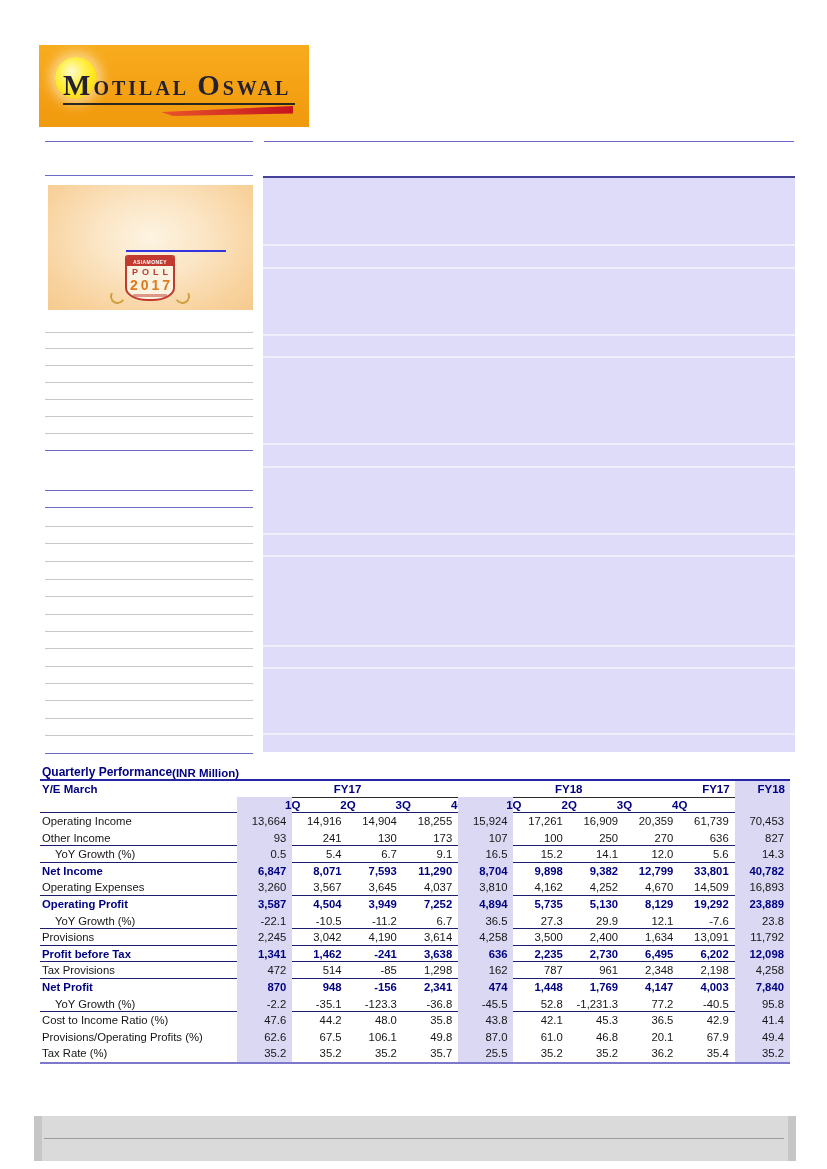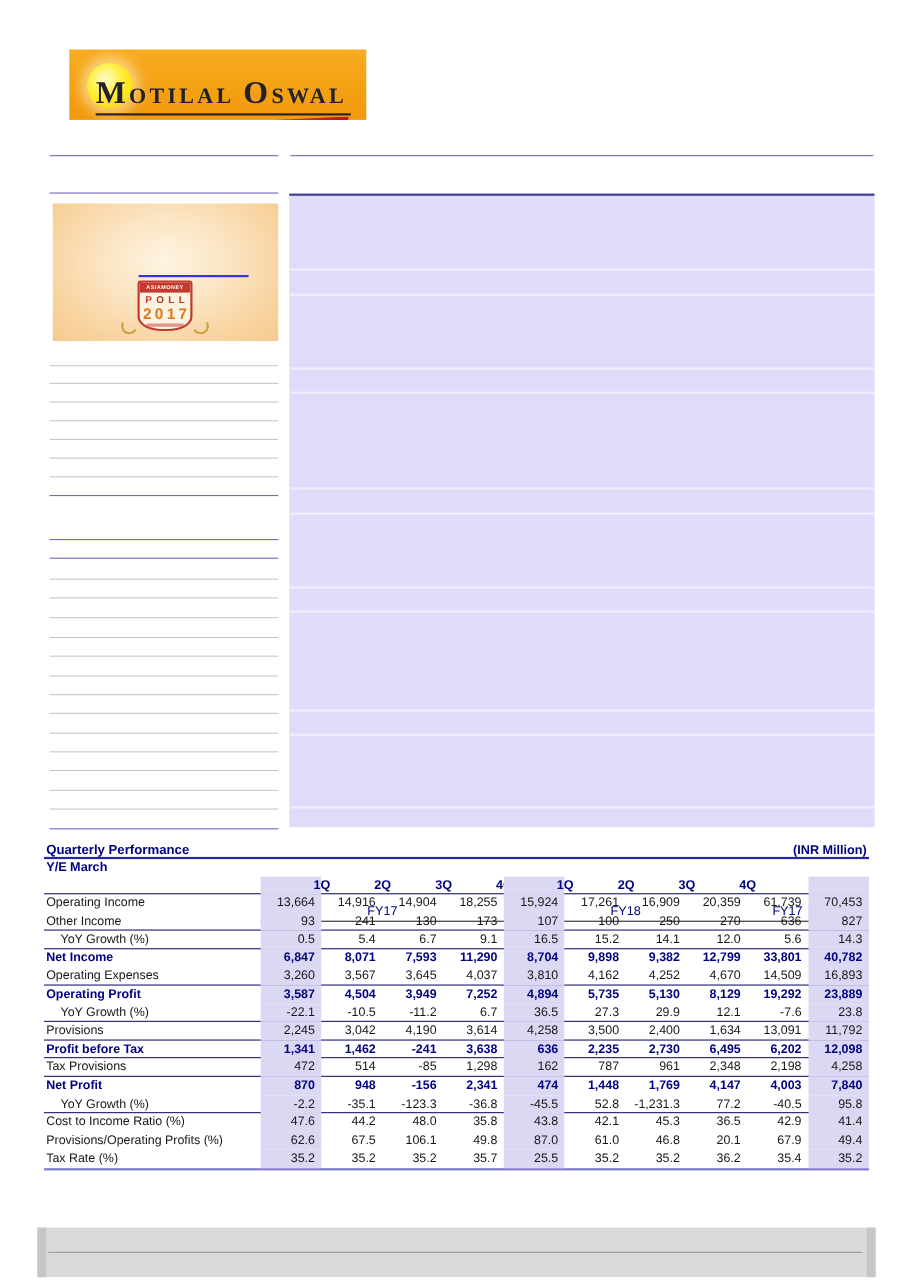--- a/index.html
+++ b/index.html
@@ -3,21 +3,21 @@
 <meta charset="utf-8">
 <style>
   * { margin:0; padding:0; box-sizing:border-box; }
   html,body { background:#ffffff; }
   .page {
     position:relative; width:827px; height:1169px; background:#ffffff;
     font-family:"Liberation Sans", sans-serif; overflow:hidden;
   }
 
   
-  .logo { position:absolute; left:63px; top:45px; width:270px; height:64px;
+  .logo { position:absolute; left:39px; top:45px; width:270px; height:82px;
     background:linear-gradient(180deg,#f8ac1e 0%,#f4a013 60%,#f09a0e 100%); overflow:hidden; }
   .sun { position:absolute; left:16px; top:12px; width:42px; height:42px; border-radius:50%;
     background:radial-gradient(circle at 40% 35%, #fffbd0 0%, #fff04e 35%, #ffe71c 60%, #f9cb3f 82%, rgba(249,203,63,0) 100%);
     box-shadow:0 0 12px 5px rgba(255,255,235,.55); }
   .logo-text { position:absolute; left:24px; top:24px; width:240px; white-space:nowrap;
     font-family:"Liberation Serif", serif; font-weight:bold; color:#23202f; letter-spacing:3px; }
   .logo-text .Lg { font-size:29px; }
   .logo-text .Sm { font-size:20px; }
   .logo-rule { position:absolute; left:24px; top:58px; width:232px; border-top:2px solid #2c2620; }
   .swoosh { position:absolute; left:122px; top:61px; width:132px; height:10px;
@@ -44,28 +44,28 @@
   .wreath.wl { left:62px; top:104px; border-left:2.5px solid #cf9f3f; border-bottom:2.5px solid #cf9f3f; transform:rotate(-15deg); }
   .wreath.wr { left:127px; top:104px; border-right:2.5px solid #cf9f3f; border-bottom:2.5px solid #cf9f3f; transform:rotate(15deg); }
 
   
   .panel { position:absolute; left:263px; top:176px; width:532px; height:576px;
     background:#dedcf8; border-top:2.5px solid #45419b; }
   .panel .wline { position:absolute; left:0; width:100%; height:2px; background:#efeefc; }
 
   
   .qtable { position:absolute; left:40px; top:764px; width:750px; border-bottom:2px solid #7d78cc; }
-  .t-title-row { display:flex; justify-content:space-between; align-items:flex-end; height:17px;
+  .t-title-row { display:flex; justify-content:flex-start; align-items:flex-end; height:17px;
     border-bottom:2px solid #2525a5; color:#000080; font-weight:bold; }
   .t-title { font-size:12px; padding-left:2px; }
   .t-unit  { font-size:11.5px; padding-right:2px; }
   .t-head2 { display:grid; grid-template-columns:197px 1fr; height:16px; line-height:16px; }
   .t-head2 .ye { padding-left:2px; font-weight:bold; color:#000080; font-size:11.5px; }
   .gcols { display:grid; grid-template-columns:221.2px 221.2px 55.3px 55.3px;
-    border-bottom:1.2px solid #2a2a2a; font-weight:normal; color:#000080; font-size:11.5px;margin-top:40px; }
+    border-bottom:1.2px solid #2a2a2a; font-weight:bold; color:#000080; font-size:11.5px; }
   .g4 { text-align:center; }
   .g1 { text-align:right; padding-right:5px; }
   .t-head3 { display:grid; grid-template-columns:197px repeat(10,55.3px); height:16px; line-height:16px;
     border-bottom:1.5px solid #1b1b70; font-weight:bold; color:#000080; font-size:11.5px; }
   .t-head3 .cell { text-align:right; padding-right:6px;padding-left:48px; }
   .trow { display:grid; grid-template-columns:197px repeat(10,55.3px); height:16.6px; line-height:16.6px;
     font-size:11.3px; color:#161616; }
   .trow .lbl { padding-left:2px; white-space:nowrap; }
   .trow.indent .lbl { padding-left:15px; }
   .trow.bold { color:#000080; font-weight:bold; }

